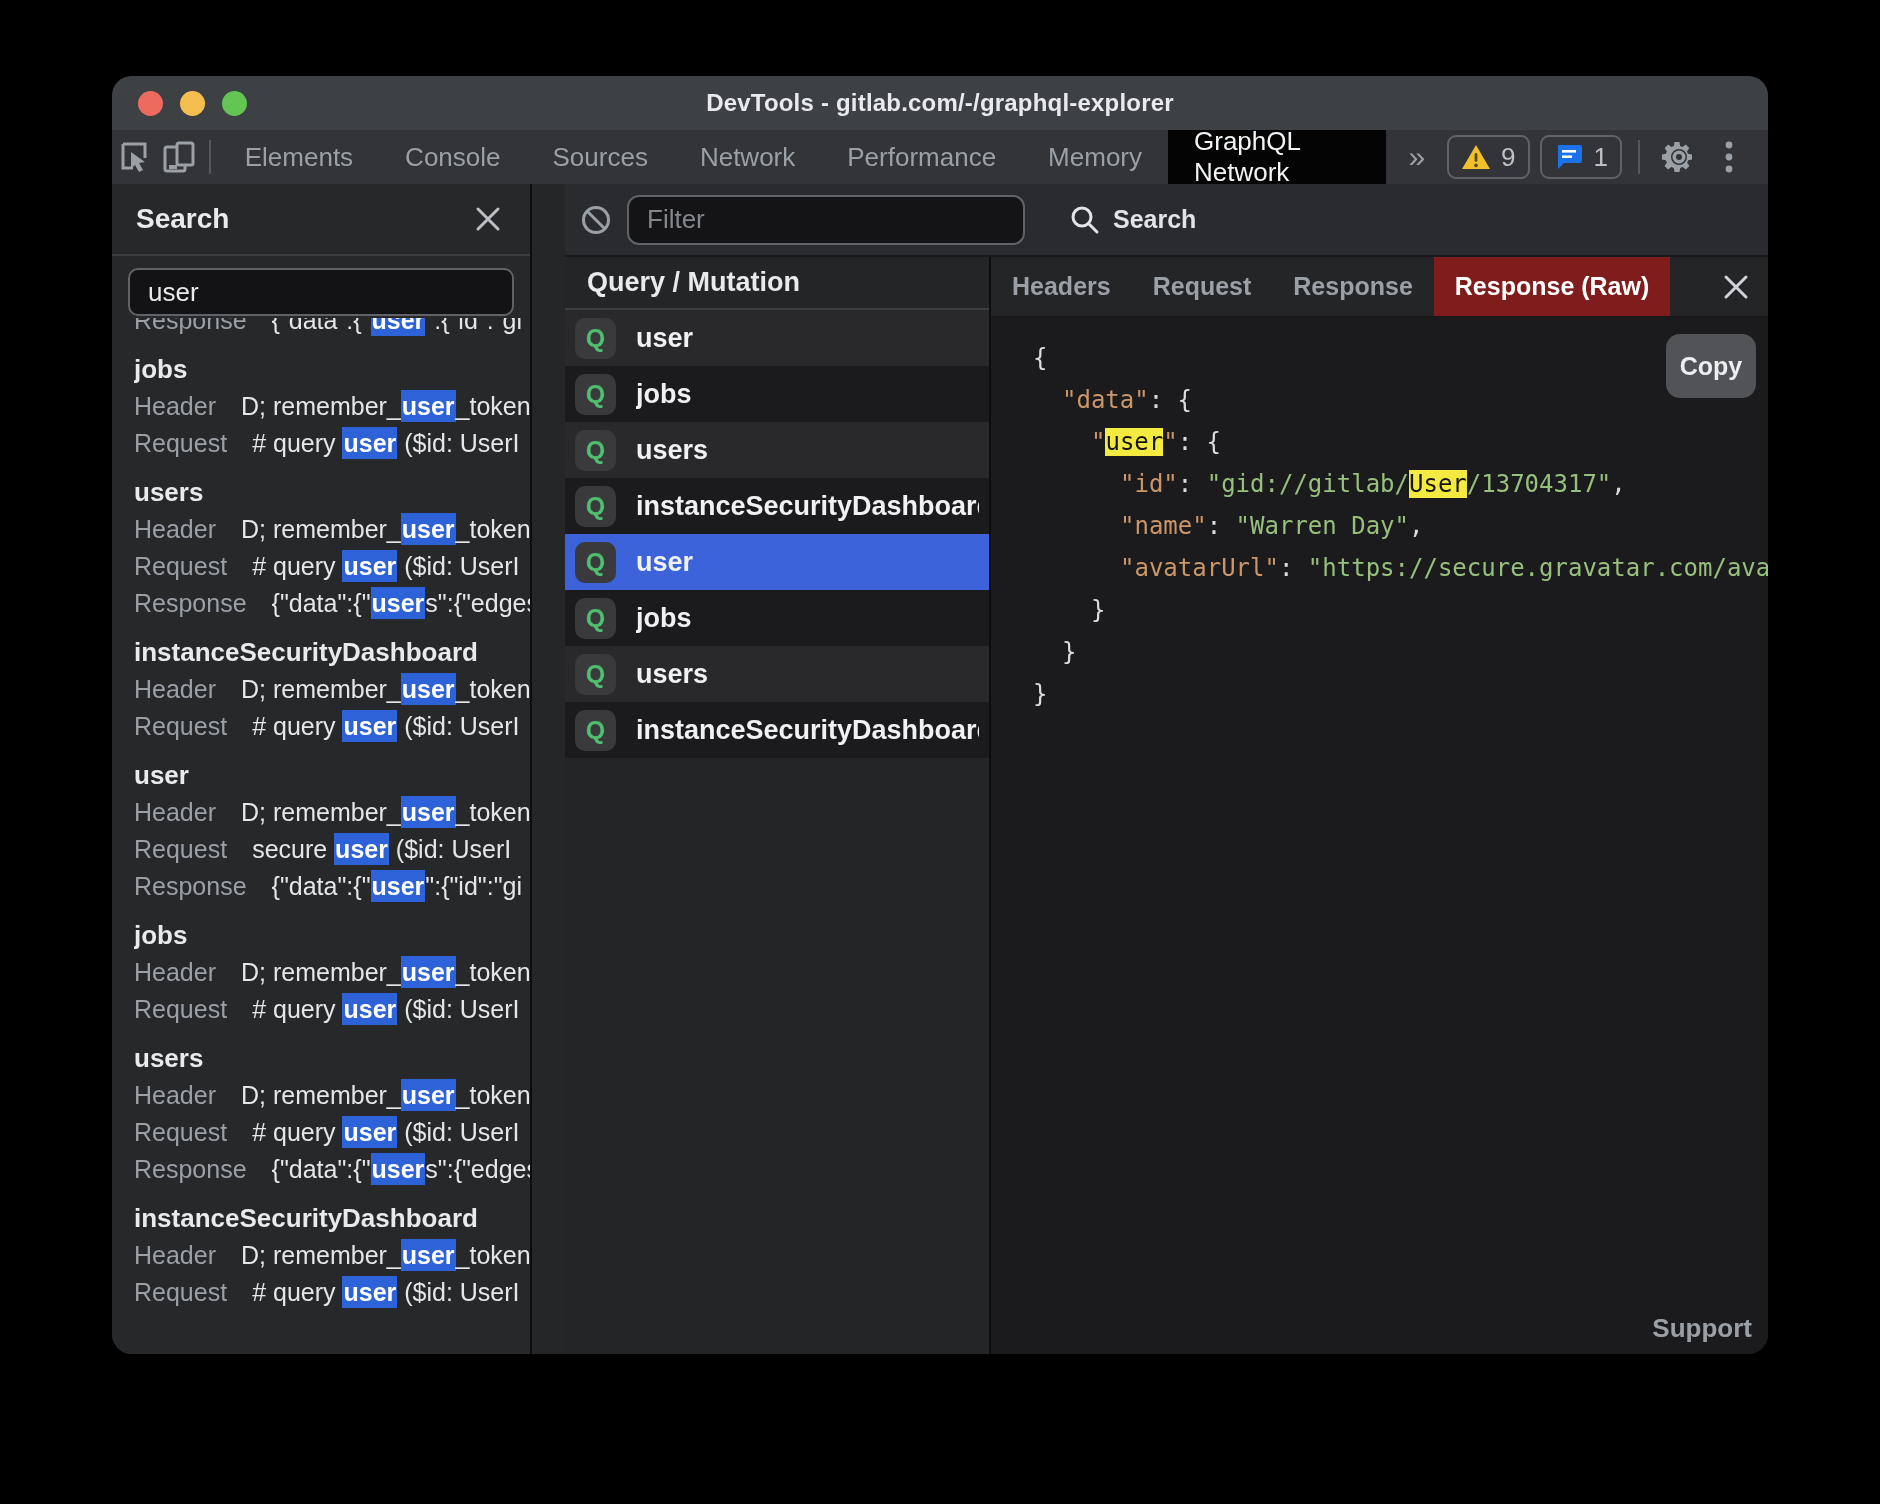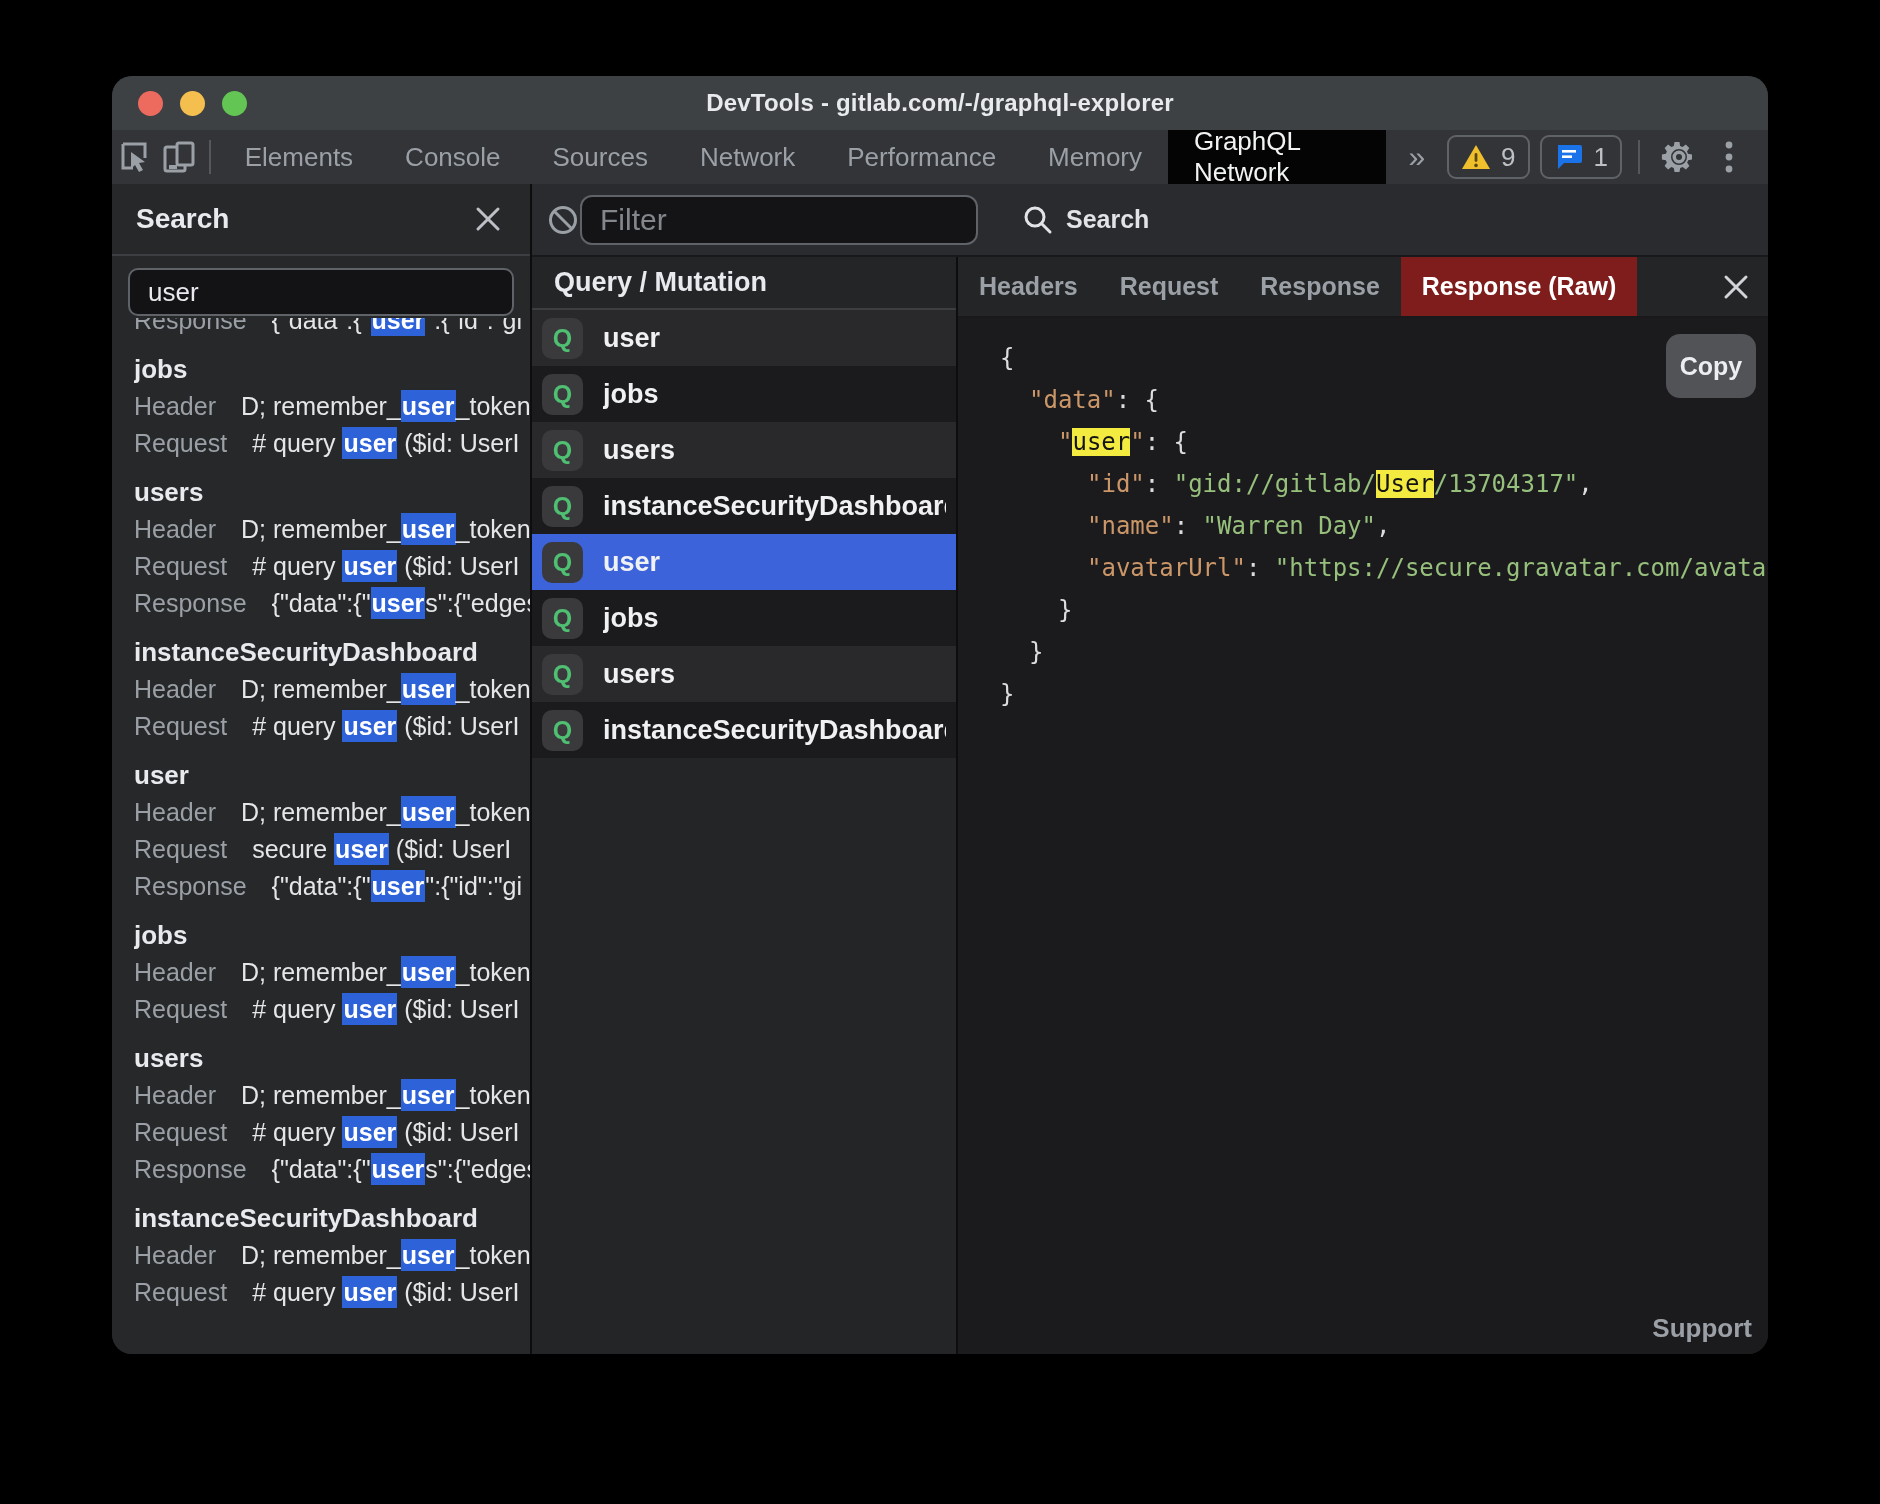--- a/index.html
+++ b/index.html
@@ -20,21 +20,21 @@
   .tb-icon { width:46px; display:flex; align-items:center; justify-content:center; }
   .tb-sep { width:2px; background:#55575b; margin:10px 8px; }
   .tb-tabs { display:flex; align-items:stretch; }
   .tb-tab { display:flex; align-items:center; padding:0 26px; color:#9aa0a6; font-size:26px; }
   .tb-tab.active { background:#040404; color:#f1f3f4; }
   .tb-more { display:flex; align-items:center; padding:0 22px; color:#9aa0a6; font-size:30px; }
   .tb-right { margin-left:auto; display:flex; align-items:center; gap:10px; padding-right:22px; }
   .badge { display:flex; align-items:center; gap:10px; border:2px solid #5f6368; border-radius:9px;
            height:44px; padding:0 12px; color:#bdc1c6; font-size:26px; }
   
-  .main { flex:1; display:flex; min-height:0; }
+  .main { flex:1; display:flex; min-height:0;gap:33px; }
   
   .left-panel { width:420px; flex:0 0 420px; background:#27282a; border-right:2px solid #0d0d0d;
                 display:flex; flex-direction:column; min-height:0; }
   .panel-head { height:72px; flex:0 0 72px; display:flex; align-items:center;
                 padding:0 24px; border-bottom:2px solid #3d3e42; }
   .panel-head .ph-title { color:#e8eaed; font-size:28px; font-weight:700; }
   .ph-close { margin-left:auto; display:flex; align-items:center; justify-content:center;
               width:36px; height:36px; }
   .search-box { margin:12px 16px 2px 16px; height:48px; background:#131315;
                 border:2px solid #5f6368; border-radius:10px; display:flex; align-items:center;
@@ -45,23 +45,23 @@
                 white-space:nowrap; overflow:hidden; }
   .sr-row { display:flex; gap:0; color:#e4e6e8; font-size:25px; line-height:37px;
             white-space:nowrap; overflow:hidden; }
   .sr-label { color:#9aa0a6; flex:0 0 auto; }
   .sr-val { overflow:hidden; white-space:pre; }
   .hl { background:#2e62d9; color:#fff; font-weight:700; padding:2px 1px; }
   
   .right-wrap { flex:1; display:flex; flex-direction:column; min-width:0; }
   .filter-row { height:73px; flex:0 0 73px; background:#2a2b2e; border-bottom:2px solid #19191b;
                 display:flex; align-items:center; padding:0 14px; }
-  .filter-input { width:398px; height:50px; background:#141416;
+  .filter-input { width:398px; height:50px; margin-left:14px; background:#141416;
                   border:2px solid #5f6368; border-radius:12px; display:flex; align-items:center;
-                  padding:0 18px; color:#83878c; font-size:30px; }
+                  padding:0 18px; color:#83878c; font-size:26px; }
   .fchecks { display:flex; align-items:center; margin-left:40px; gap:44px; }
   .fcheck { display:flex; align-items:center; gap:14px; }
   .cbox { width:26px; height:26px; border:3px solid #9aa0a6; border-radius:7px; background:transparent; }
   .flabel { color:#e1e3e6; font-size:25px; font-weight:700; }
   .fsearch { display:flex; align-items:center; gap:12px; margin-left:44px; }
   .panels { flex:1; display:flex; min-height:0; }
   
   .query-panel { width:426px; flex:0 0 426px; background:#242527; border-right:2px solid #0d0d0d;
                  display:flex; flex-direction:column; min-height:0; }
   .qp-head { height:53px; flex:0 0 53px; display:flex; align-items:center; padding:0 22px;

